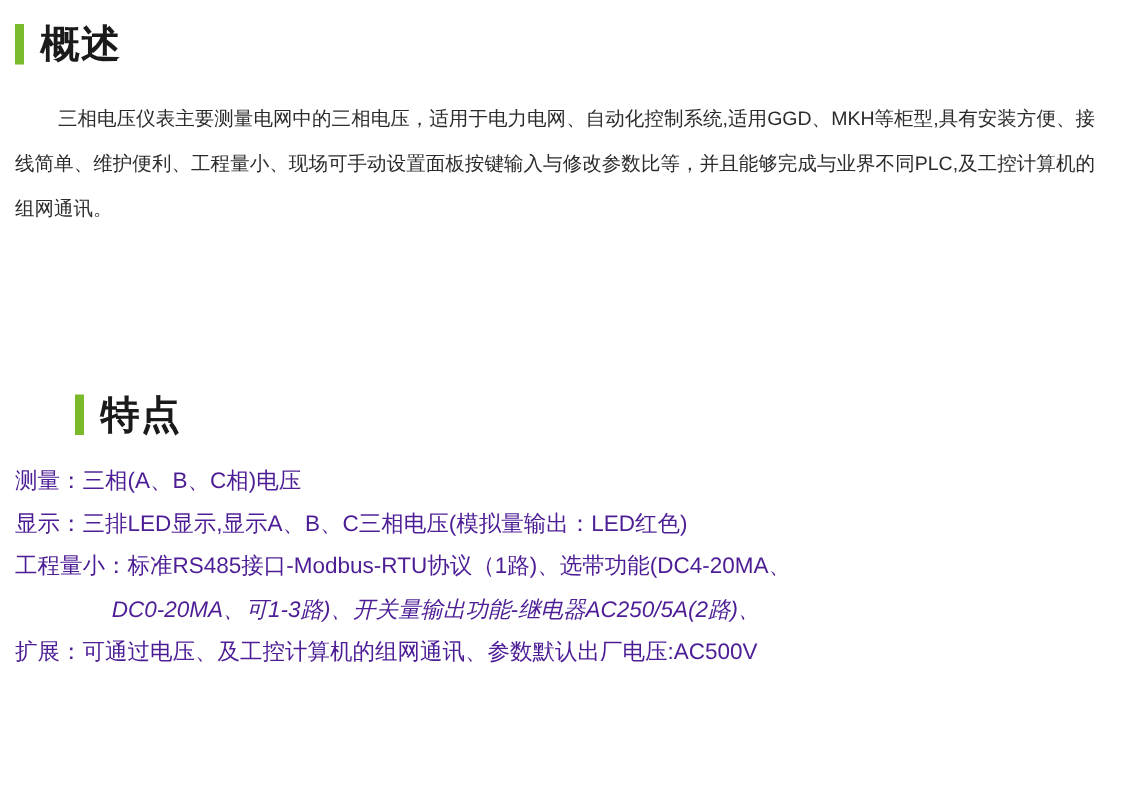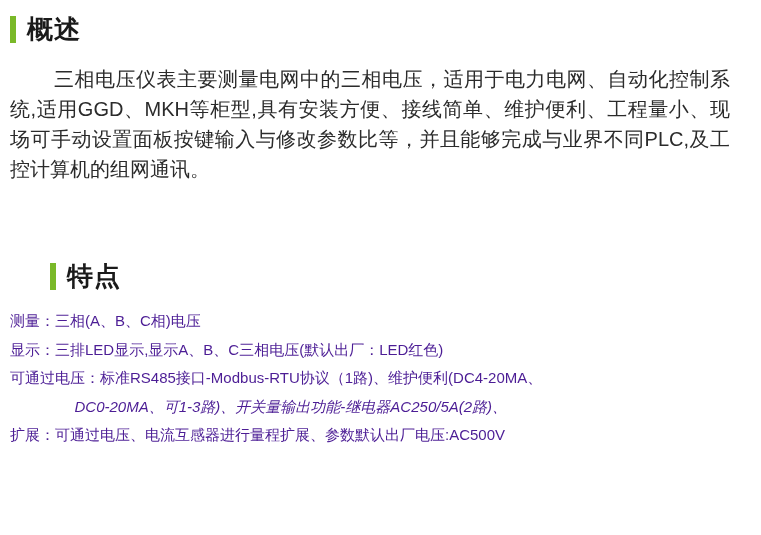--- a/index.html
+++ b/index.html
@@ -51,21 +51,21 @@
     left: 10px;
     top: 262px;
     padding-left: 40px;
   }
   
   .overview-body {
     position: absolute;
     left: 10px;
     top: 64px;
     width: 720px;
-    font-size: 20px;
+    font-size: 13px;
     line-height: 30px;
     color: #2b2b2b;
     text-align: justify;
     text-justify: inter-ideograph;
   }
   .overview-body p {
     margin: 0;
     text-indent: 2.2em;
   }
   
@@ -106,26 +106,26 @@
   <div class="section-heading" id="features-heading">
     <span class="heading-bar"></span>
     <span class="heading-text">特点</span>
   </div>
 
   <div class="features-body">
     <div class="feature-row">
       <span>测量：</span><span>三相(A、B、C相)电压</span>
     </div>
     <div class="feature-row">
-      <span>显示：</span><span>三排LED显示,显示A、B、C三相电压(默认出厂：LED红色)</span>
+      <span>显示：</span><span>三排LED显示,显示A、B、C三相电压(模拟量输出：LED红色)</span>
     </div>
     <div class="feature-row">
-      <span>可通过电压：</span><span>标准RS485接口-Modbus-RTU协议（1路)、维护便利(DC4-20MA、</span>
+      <span>工程量小：</span><span>标准RS485接口-Modbus-RTU协议（1路)、选带功能(DC4-20MA、</span>
     </div>
     <div class="feature-row indent-2">
       <span>DC0-20MA、可1-3路)、开关量输出功能-继电器AC250/5A(2路)、</span>
     </div>
     <div class="feature-row">
-      <span>扩展：</span><span>可通过电压、电流互感器进行量程扩展、参数默认出厂电压:AC500V</span>
+      <span>扩展：</span><span>可通过电压、及工控计算机的组网通讯、参数默认出厂电压:AC500V</span>
     </div>
   </div>
 
 </div>
 
 </body></html>

